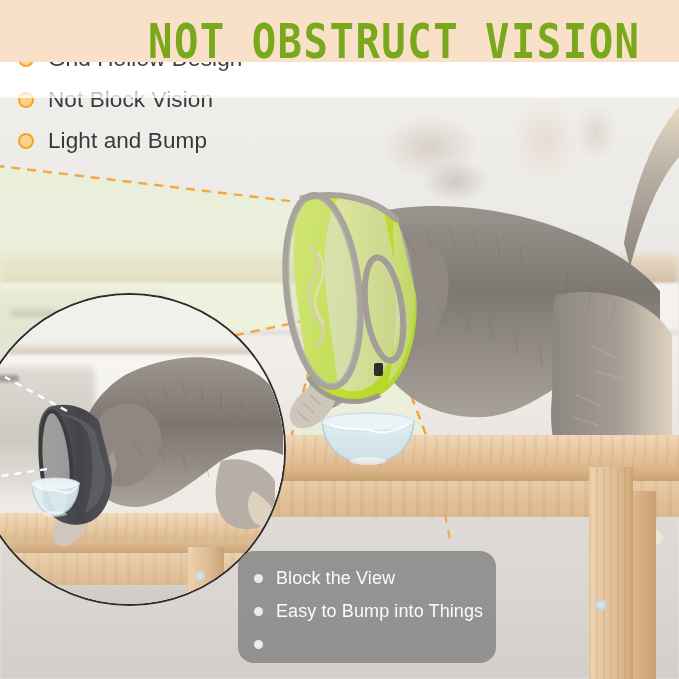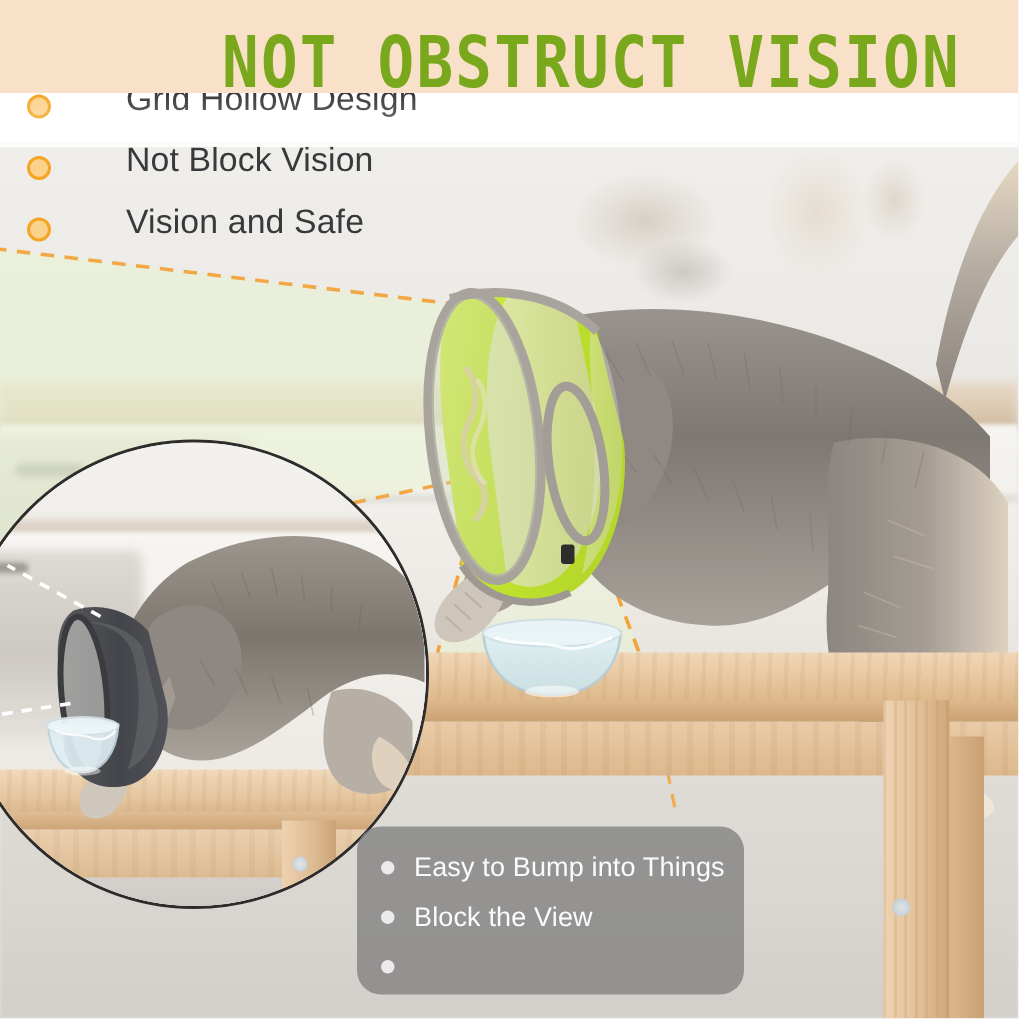--- a/index.html
+++ b/index.html
@@ -160,21 +160,21 @@
   
   .collar { position:absolute; left:0; top:0; width:679px; height:584px; z-index:15; }
 
   
   .bowl { position:absolute; left:0; top:0; width:679px; height:584px; z-index:19; }
 
   
   .features {
     position:absolute; left:18px; top:38px; z-index:25;
   }
-  .feat-row { display:flex; align-items:flex-end; height:41px;gap:36px; }
+  .feat-row { display:flex; align-items:center; height:41px; }
   .feat-dot {
     width:16px; height:16px; border-radius:50%;
     background:#fbd28b;
     border:2.6px solid #f5a522;
     flex:0 0 auto;
     margin-right:14px;
   }
   .feat-label {
     font-size:22.5px;
     color:#39383a;
@@ -509,43 +509,43 @@
       <path d="M57,188 L104,188 C103,208 92,220 80,220 C68,220 58,208 57,188 Z" fill="#dfeef3" opacity=".92" stroke="#bdd0d8" stroke-width="1.4"></path>
       <ellipse cx="80" cy="189" rx="24" ry="6" fill="#edf6f9" opacity=".95" stroke="#cfdfe5" stroke-width="1.2"></ellipse>
       <path d="M62,192 C70,197 78,193 86,197 C94,200 100,195 102,192" fill="none" stroke="#ffffff" stroke-width="1.6" opacity=".85"></path>
       <ellipse cx="80" cy="219" rx="12" ry="3" fill="#ffffff" opacity=".5"></ellipse>
     </svg>
   </div>
 
   <div class="con-panel">
     <div class="con-row">
       <span class="con-dot"></span>
-      <span class="con-label">Easy to Bump into Things</span>
+      <span class="con-label">Block the View</span>
     </div>
     <div class="con-row">
       <span class="con-dot"></span>
-      <span class="con-label">Block the View</span>
+      <span class="con-label">Easy to Bump into Things</span>
     </div>
     <div class="con-row">
       <span class="con-dot"></span>
     </div>
   </div>
 
   <div class="features">
     <div class="feat-row">
       <span class="feat-dot"></span>
       <span class="feat-label">Grid Hollow Design</span>
     </div>
     <div class="feat-row">
       <span class="feat-dot"></span>
       <span class="feat-label">Not Block Vision</span>
     </div>
     <div class="feat-row">
       <span class="feat-dot"></span>
-      <span class="feat-label">Vision and Safe</span>
+      <span class="feat-label">Light and Bump</span>
     </div>
   </div>
 
   <div class="banner"></div>
   <div class="hdr-reflect">NOT OBSTRUCT VISION</div>
   <div class="reflect-fade"></div>
   <div class="hdr-text">NOT OBSTRUCT VISION</div>
 
 </div>
 

